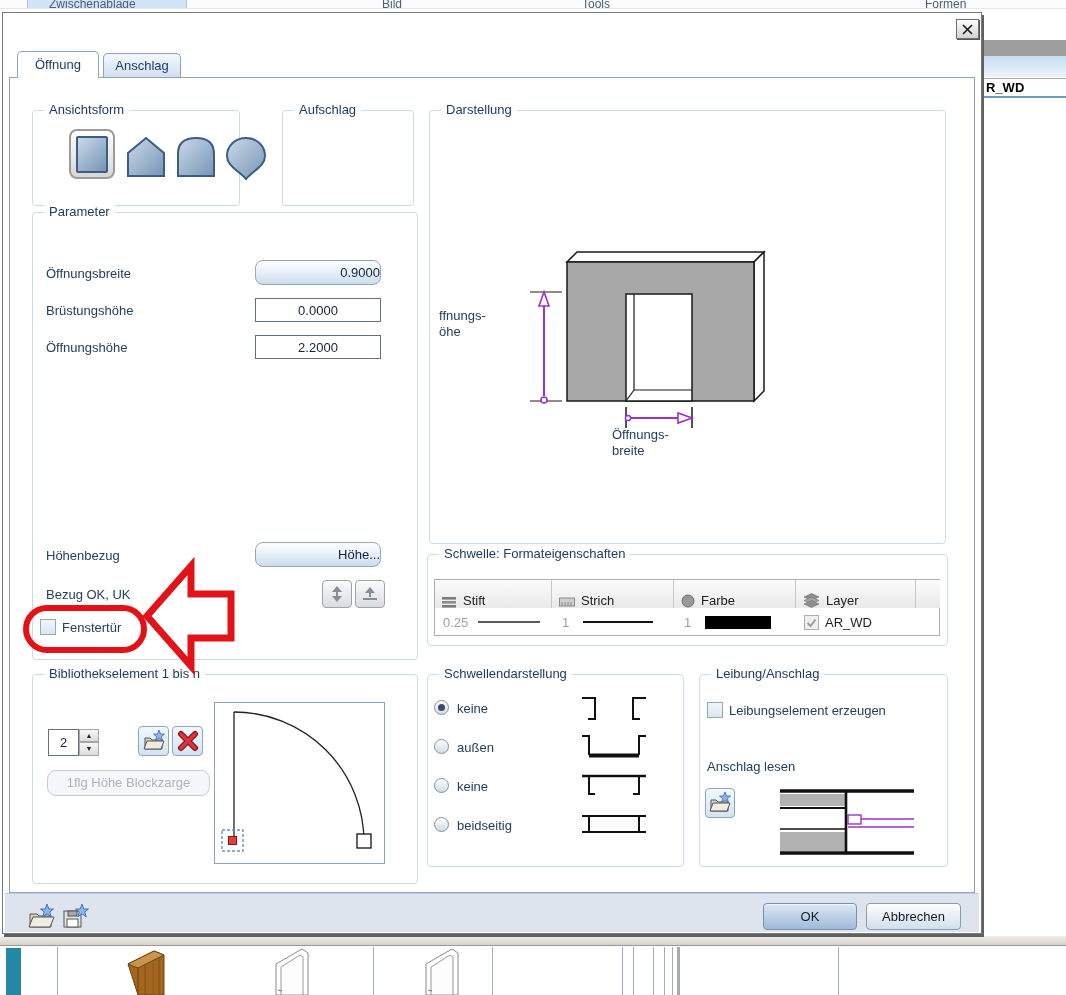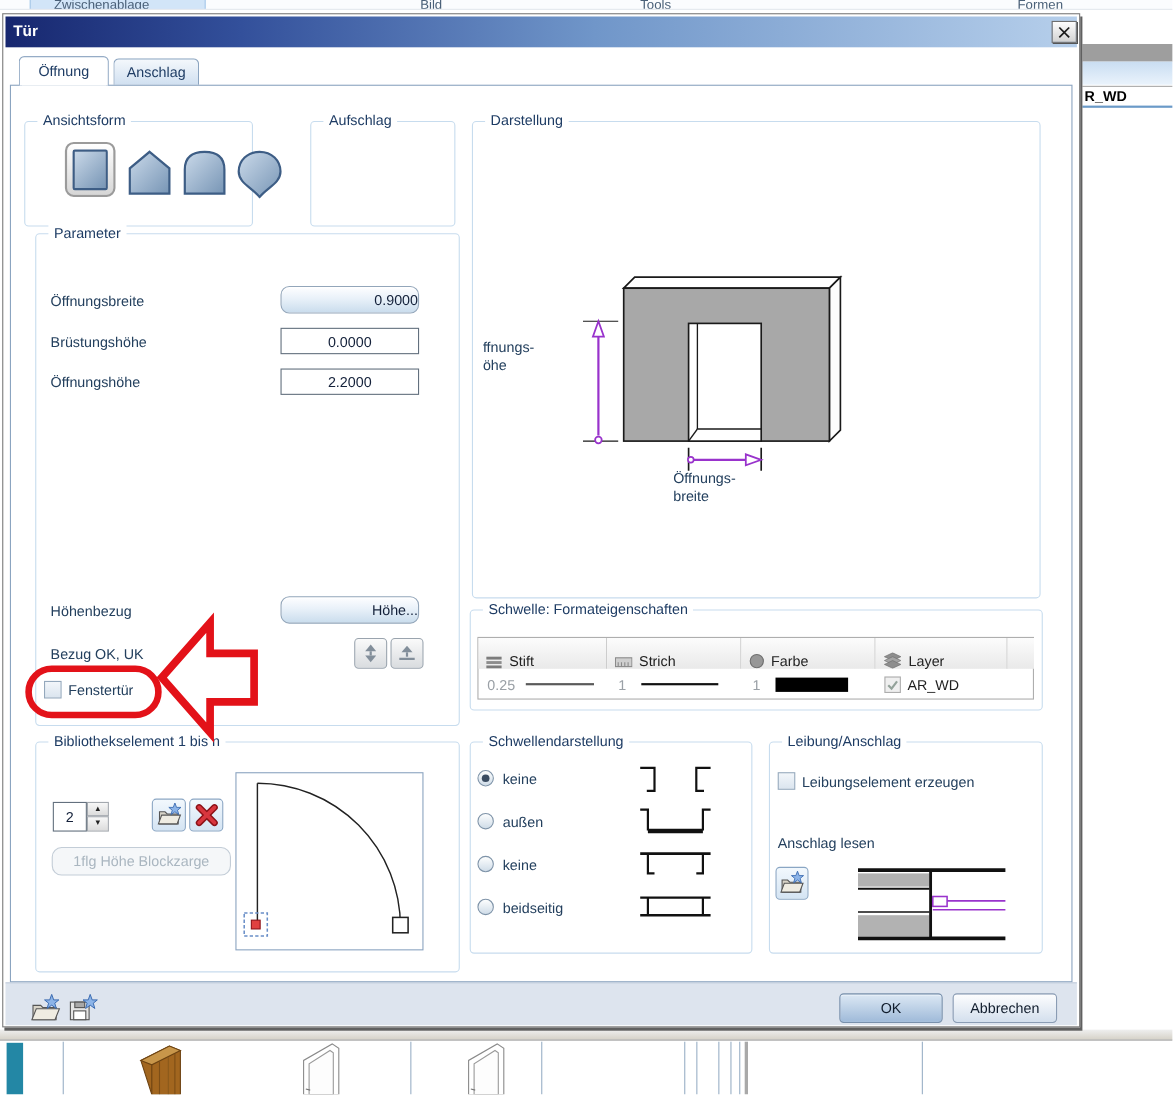--- a/index.html
+++ b/index.html
@@ -145,36 +145,33 @@
     <line x1="10" y1="44" x2="14" y2="45" stroke="#777"></line>
   </svg>
   <svg class="abs" style="left:418px; top:946px" width="52" height="49">
     <polygon points="8,49 8,18 34,3 40,7 40,49" fill="#fff" stroke="#8a8a8a"></polygon>
     <polygon points="13,49 13,21 32,9 35,11 35,49" fill="#fdfdfd" stroke="#9a9a9a"></polygon>
     <line x1="10" y1="44" x2="14" y2="45" stroke="#777"></line>
   </svg>
 
   <div class="abs dialog">
 
-    <div class="abs titlebar">
-      <span class="t">Tür</span>
-    </div>
     <div class="abs closebtn">
       <svg width="11" height="11">
         <line x1="1" y1="1" x2="10" y2="10" stroke="#1a1a1a" stroke-width="1.6"></line>
         <line x1="10" y1="1" x2="1" y2="10" stroke="#1a1a1a" stroke-width="1.6"></line>
       </svg>
     </div>
 
     <div class="abs tab active">Öffnung</div>
     <div class="abs tab inactive">Anschlag</div>
 
     <div class="abs mainpanel">
 
-      <div class="grp" style="left:12px; top:32px; width:208px; height:96px">
+      <div class="grp" style="left:22px; top:32px; width:208px; height:96px">
         <span class="grp-title">Ansichtsform</span>
         <div class="shape-frame"></div>
         <div class="shape-square"></div>
         <svg class="abs" style="left:92px; top:24px" width="44" height="44">
           <defs>
               <linearGradient id="g1" x1="0" y1="0" x2="1" y2="1">
             <stop offset="0" stop-color="#cbdaea"></stop>
                 <stop offset="1" stop-color="#7795b5"></stop>
           </linearGradient>
             </defs>

